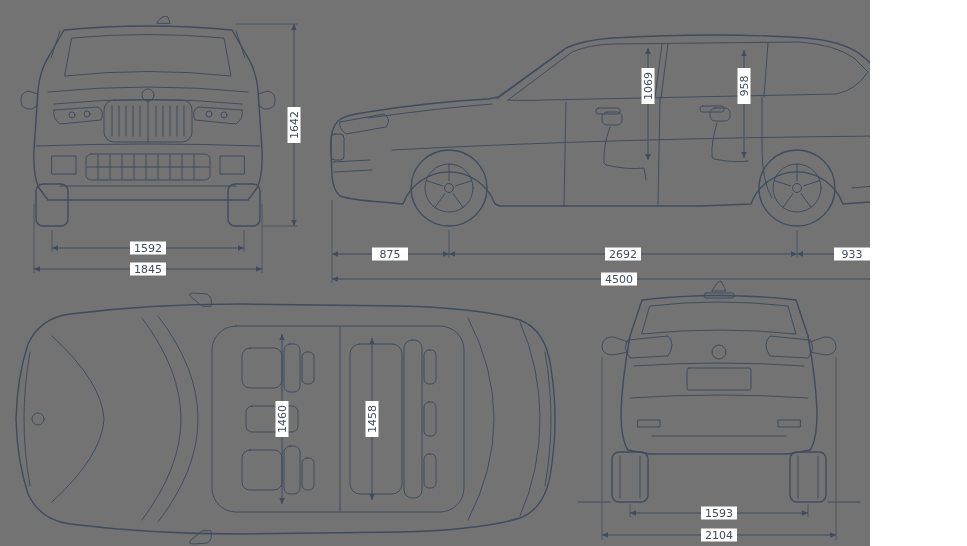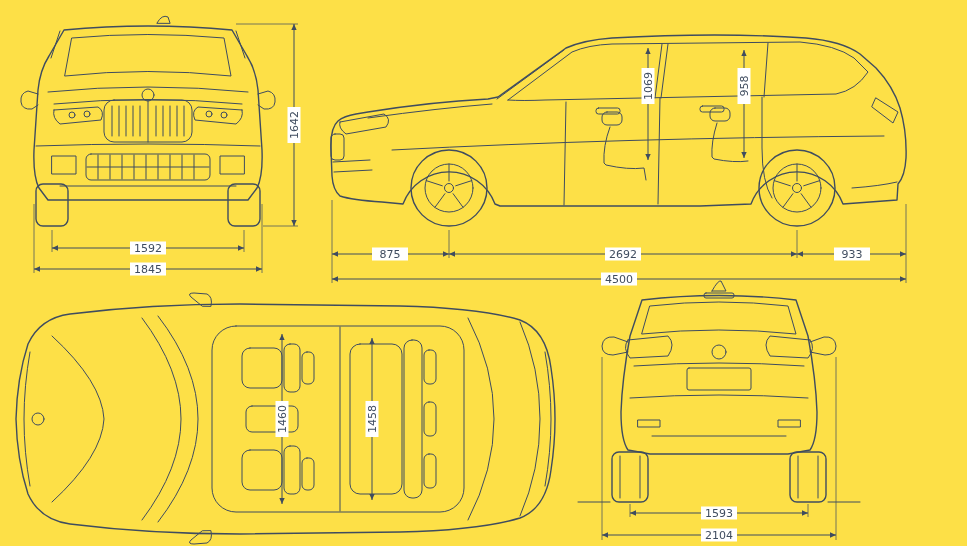--- a/index.html
+++ b/index.html
@@ -1,17 +1,17 @@
 <!DOCTYPE html>
 <html style="--ln: #3f4c5f;"><head>
 <meta charset="utf-8">
 <style>
   :root{ --ln:#3f4c5f; }
   html,body{margin:0;padding:0;background:#ffffff;}
-  .wrap{width:967px;height:546px;background:#fde047;position:relative;overflow:hidden;
+  .wrap{width:870px;height:546px;background:#737373;position:relative;overflow:hidden;
         font-family:"DejaVu Sans", sans-serif;}
   svg{display:block;}
   .o{fill:none;stroke:var(--ln);stroke-width:1.4;stroke-linejoin:round;stroke-linecap:round;}
   .d{fill:none;stroke:var(--ln);stroke-width:1;stroke-linejoin:round;stroke-linecap:round;}
   .dim{fill:none;stroke:var(--ln);stroke-width:1;}
   .ext{fill:none;stroke:var(--ln);stroke-width:.8;opacity:.9;}
   .lbl{font:11px "DejaVu Sans", sans-serif;fill:var(--ln);text-anchor:middle;}
   .bg{fill:#ffffff;stroke:none;}
 </style>
 </head>

